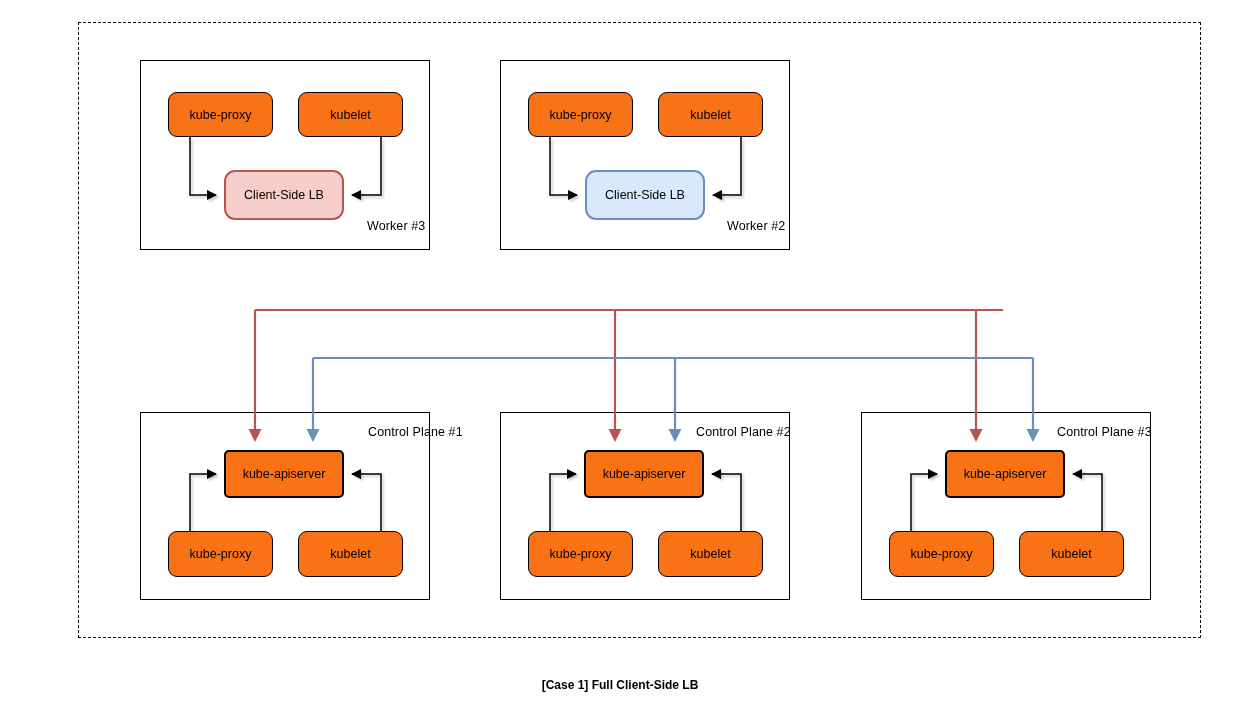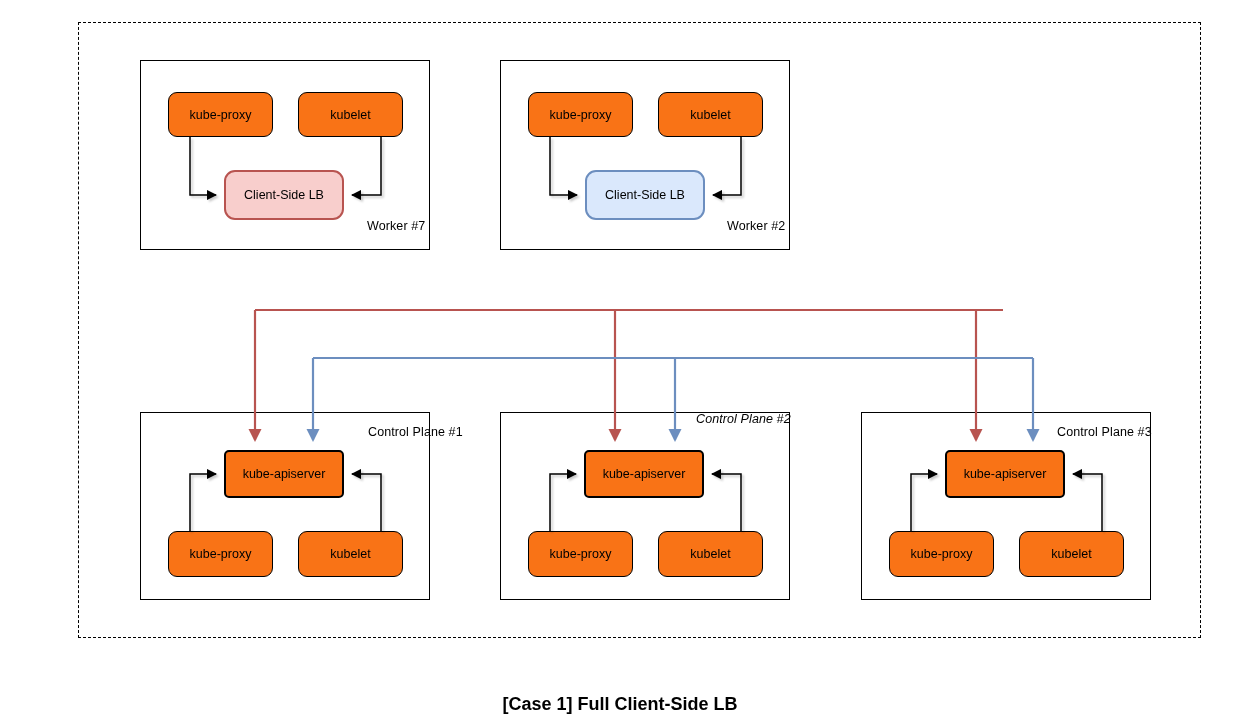--- a/index.html
+++ b/index.html
@@ -70,55 +70,55 @@
   #wires {
     position: absolute;
     left: 0; top: 0;
     width: 1240px; height: 720px;
     pointer-events: none;
   }
 
   
   .caption {
     position: absolute;
-    left: 0; top: 694px;
+    left: 0; top: 678px;
     width: 1240px;
     text-align: center;
-    font-size: 18px;
+    font-size: 12px;
     font-weight: bold;
     color: #000000;
   }
 </style>
 </head>
 <body>
 
 <div id="stage">
 
   <div class="cluster-boundary"></div>
 
   <div class="group-box" style="left:140px; top:60px; width:290px; height:190px;"></div>
-  <div class="group-label" style="left:367px; top:219px;">Worker #7</div>
+  <div class="group-label" style="left:367px; top:219px;">Worker #3</div>
   <div class="comp" style="left:168px; top:92px; width:105px; height:45px;">kube-proxy</div>
   <div class="comp" style="left:298px; top:92px; width:105px; height:45px;">kubelet</div>
   <div class="comp lb-red" style="left:224px; top:170px; width:120px; height:50px;">Client-Side LB</div>
 
   <div class="group-box" style="left:500px; top:60px; width:290px; height:190px;"></div>
   <div class="group-label" style="left:727px; top:219px;">Worker #2</div>
   <div class="comp" style="left:528px; top:92px; width:105px; height:45px;">kube-proxy</div>
   <div class="comp" style="left:658px; top:92px; width:105px; height:45px;">kubelet</div>
   <div class="comp lb-blue" style="left:585px; top:170px; width:120px; height:50px;">Client-Side LB</div>
 
   <div class="group-box" style="left:140px; top:412px; width:290px; height:188px;"></div>
   <div class="group-label" style="left:336px; top:425px;margin-left:32px;">Control Plane #1</div>
   <div class="comp apiserver" style="left:224px; top:450px; width:120px; height:48px;">kube-apiserver</div>
   <div class="comp" style="left:168px; top:531px; width:105px; height:46px;">kube-proxy</div>
   <div class="comp" style="left:298px; top:531px; width:105px; height:46px;">kubelet</div>
 
   <div class="group-box" style="left:500px; top:412px; width:290px; height:188px;"></div>
-  <div class="group-label" style="left:696px; top:412px;font-style:italic;">Control Plane #2</div>
+  <div class="group-label" style="left:696px; top:425px;">Control Plane #2</div>
   <div class="comp apiserver" style="left:584px; top:450px; width:120px; height:48px;">kube-apiserver</div>
   <div class="comp" style="left:528px; top:531px; width:105px; height:46px;">kube-proxy</div>
   <div class="comp" style="left:658px; top:531px; width:105px; height:46px;">kubelet</div>
 
   <div class="group-box" style="left:861px; top:412px; width:290px; height:188px;"></div>
   <div class="group-label" style="left:1057px; top:425px;">Control Plane #3</div>
   <div class="comp apiserver" style="left:945px; top:450px; width:120px; height:48px;">kube-apiserver</div>
   <div class="comp" style="left:889px; top:531px; width:105px; height:46px;">kube-proxy</div>
   <div class="comp" style="left:1019px; top:531px; width:105px; height:46px;">kubelet</div>
 

